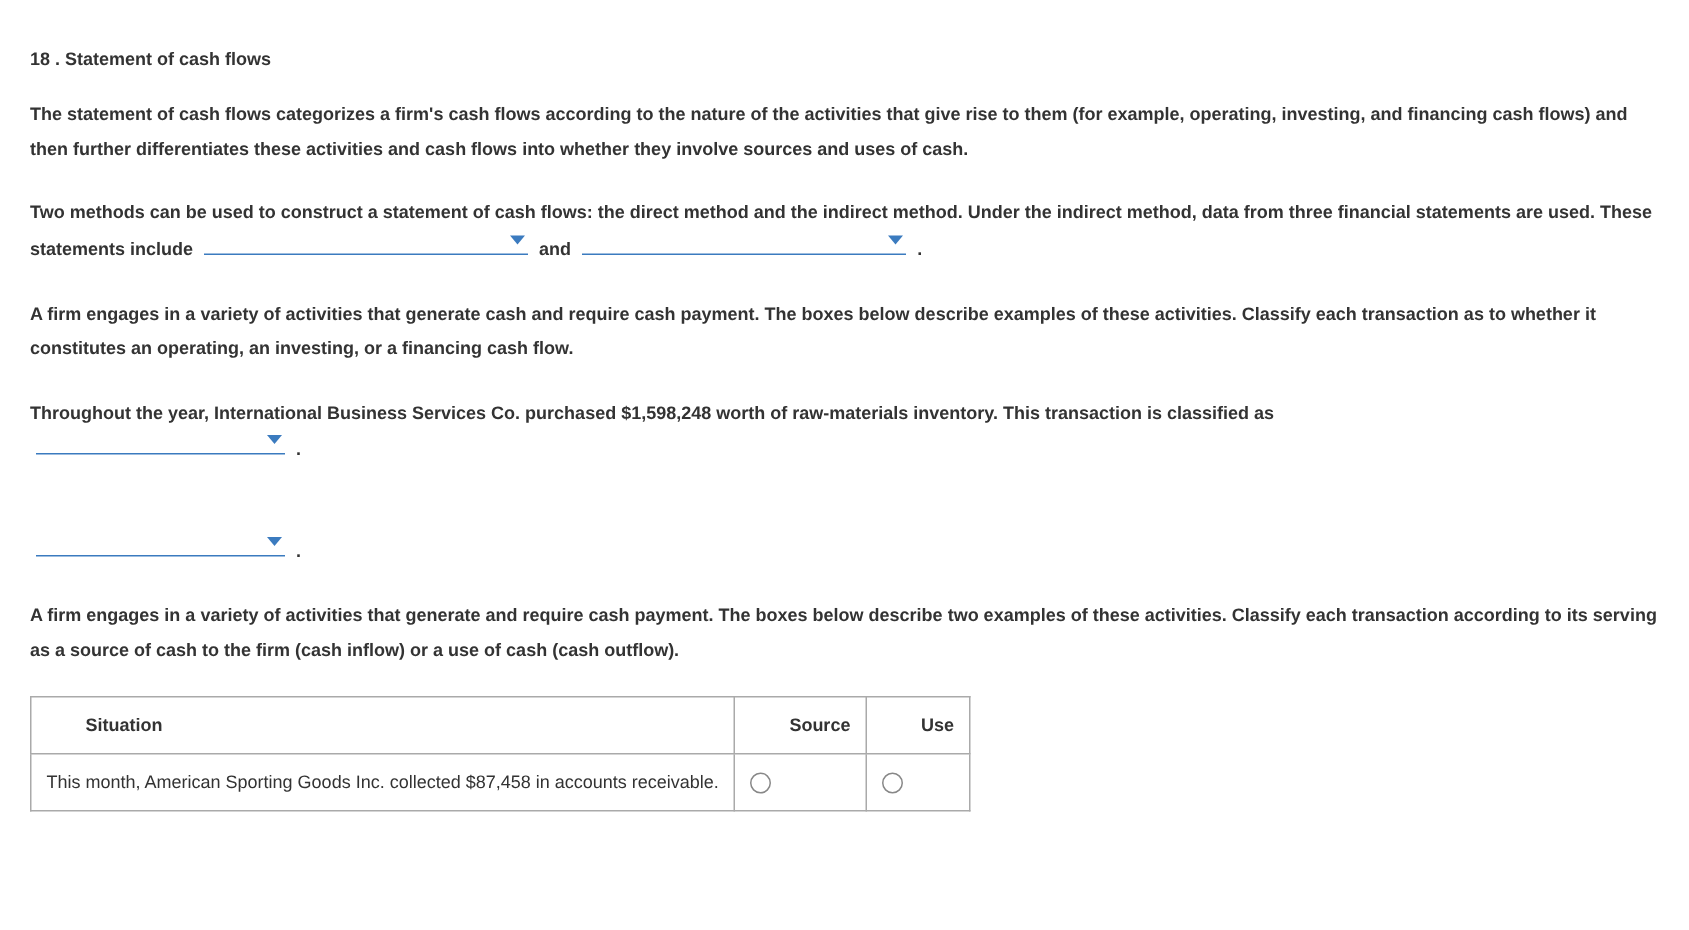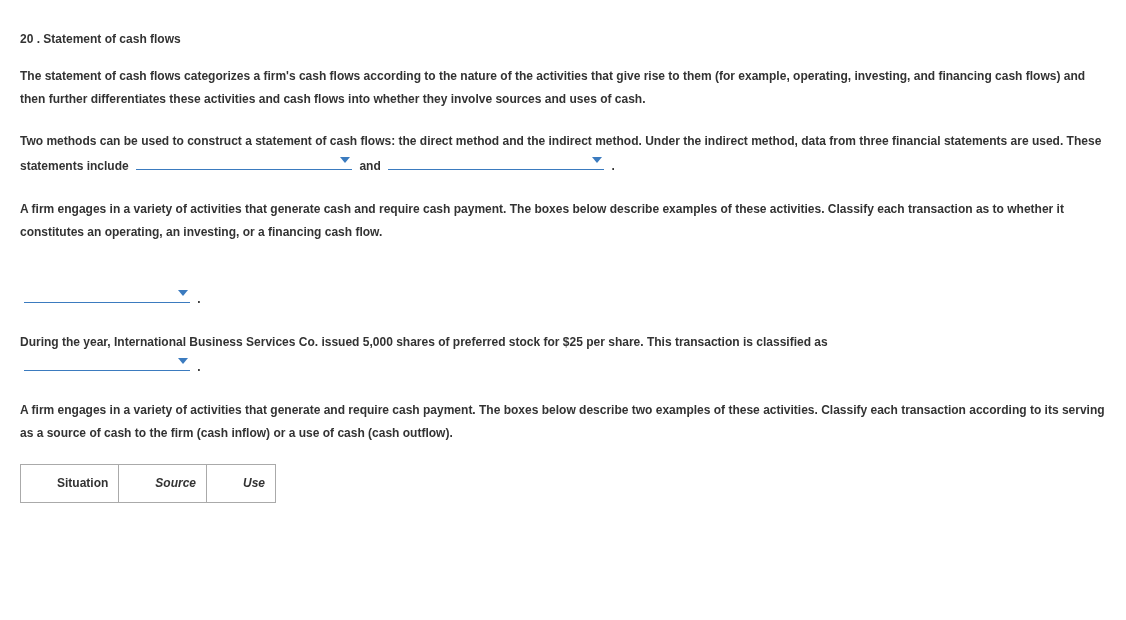--- a/index.html
+++ b/index.html
@@ -54,72 +54,80 @@
     font-size: 12px;
     font-weight: normal;
   }
   table.qtable th {
     font-weight: bold;
     padding-left: 36px;
   }
   table.qtable th.center,
   table.qtable td.center {
     text-align: left;
-    font-style: italic;
   }
   .radio {
     display: inline-block;
     width: 12px;
     height: 12px;
     border: 1px solid #888;
     border-radius: 50%;
     background: #fff;
     vertical-align: middle;
   }
 </style>
 </head>
 <body>
 
-<div class="heading">20 . Statement of cash flows</div>
+<div class="heading">18 . Statement of cash flows</div>
 
 <div class="para">The statement of cash flows categorizes a firm's cash flows according to the nature of the activities that give rise to them (for example, operating, investing, and financing cash flows) and then further differentiates these activities and cash flows into whether they involve sources and uses of cash.</div>
 
 <div class="para">
   <span>Two methods can be used to construct a statement of cash flows: the direct method and the indirect method. Under the indirect method, data from three financial statements are used. These statements include</span>
   <span class="dropdown">
     <span class="chev"></span>
   </span>
   <span>and</span>
   <span class="dropdown">
     <span class="chev"></span>
   </span>
   <span>.</span>
 </div>
 
 <div class="para">A firm engages in a variety of activities that generate cash and require cash payment. The boxes below describe examples of these activities. Classify each transaction as to whether it constitutes an operating, an investing, or a financing cash flow.</div>
 
 <div class="para">
-  <br>
+  <span>Throughout the year, International Business Services Co. purchased $1,598,248 worth of raw-materials inventory. This transaction is classified as</span><br>
   <span class="dropdown dropdown-wide">
     <span class="chev"></span>
   </span>
   <span>.</span>
 </div>
 
 <div class="para">
-  <span>During the year, International Business Services Co. issued 5,000 shares of preferred stock for $25 per share. This transaction is classified as</span><br>
+  <br>
   <span class="dropdown dropdown-wide">
     <span class="chev"></span>
   </span>
   <span>.</span>
 </div>
 
 <div class="para">A firm engages in a variety of activities that generate and require cash payment. The boxes below describe two examples of these activities. Classify each transaction according to its serving as a source of cash to the firm (cash inflow) or a use of cash (cash outflow).</div>
 
 <table class="qtable">
   <tbody>
       <tr>
     <th>Situation</th>
     <th class="center">Source</th>
     <th class="center">Use</th>
   </tr>
+  <tr>
+    <td>This month, American Sporting Goods Inc. collected $87,458 in accounts receivable.</td>
+    <td class="center">
+      <span class="radio"></span>
+    </td>
+    <td class="center">
+      <span class="radio"></span>
+    </td>
+  </tr>
 </tbody>
   </table>
 
 </body></html>

